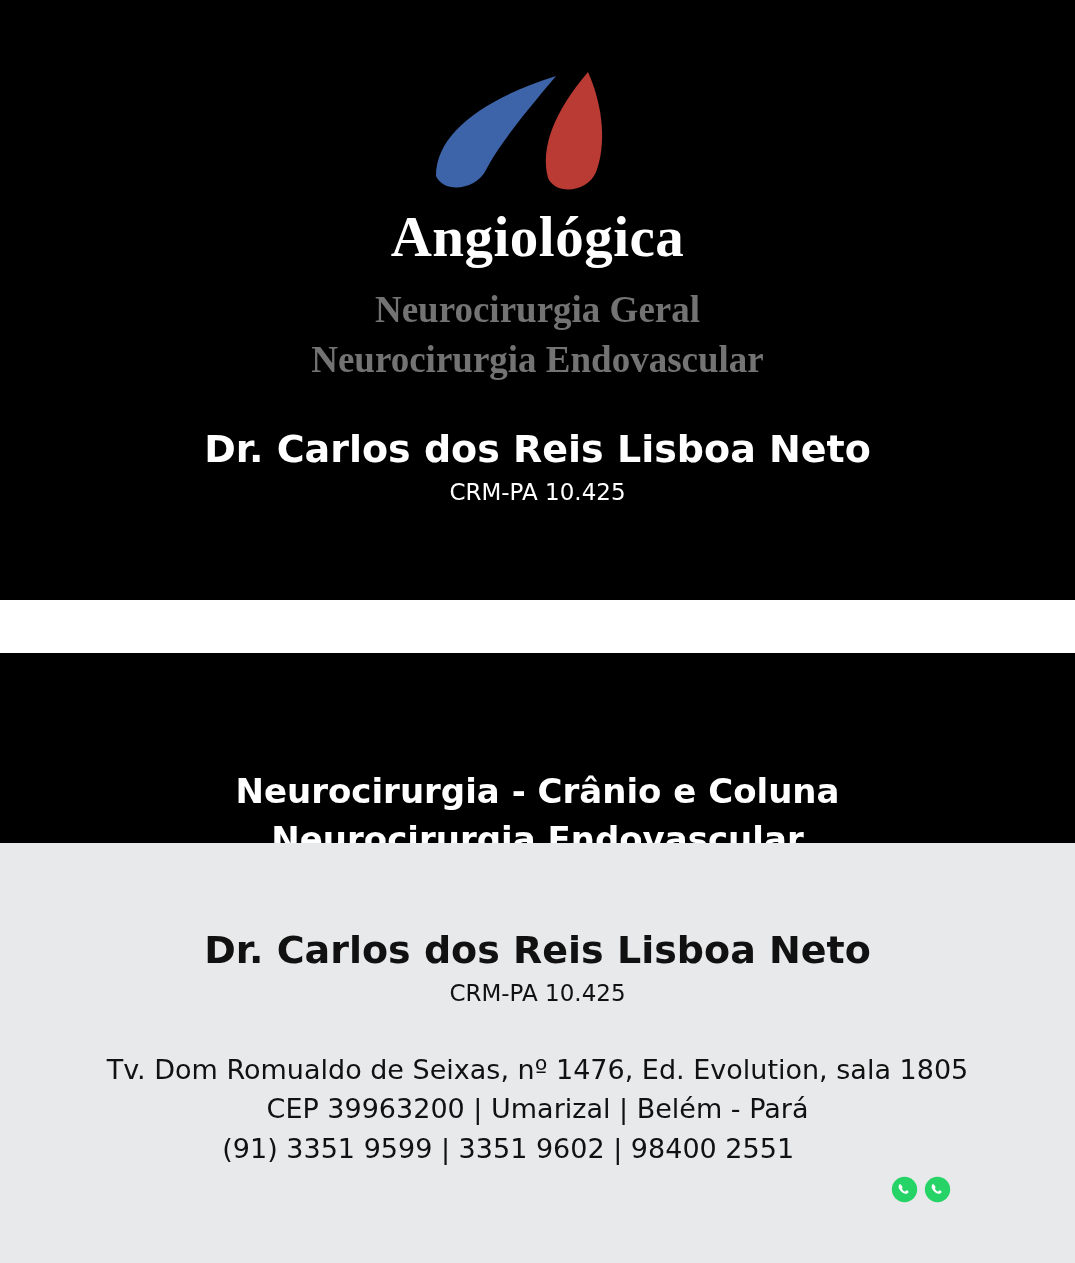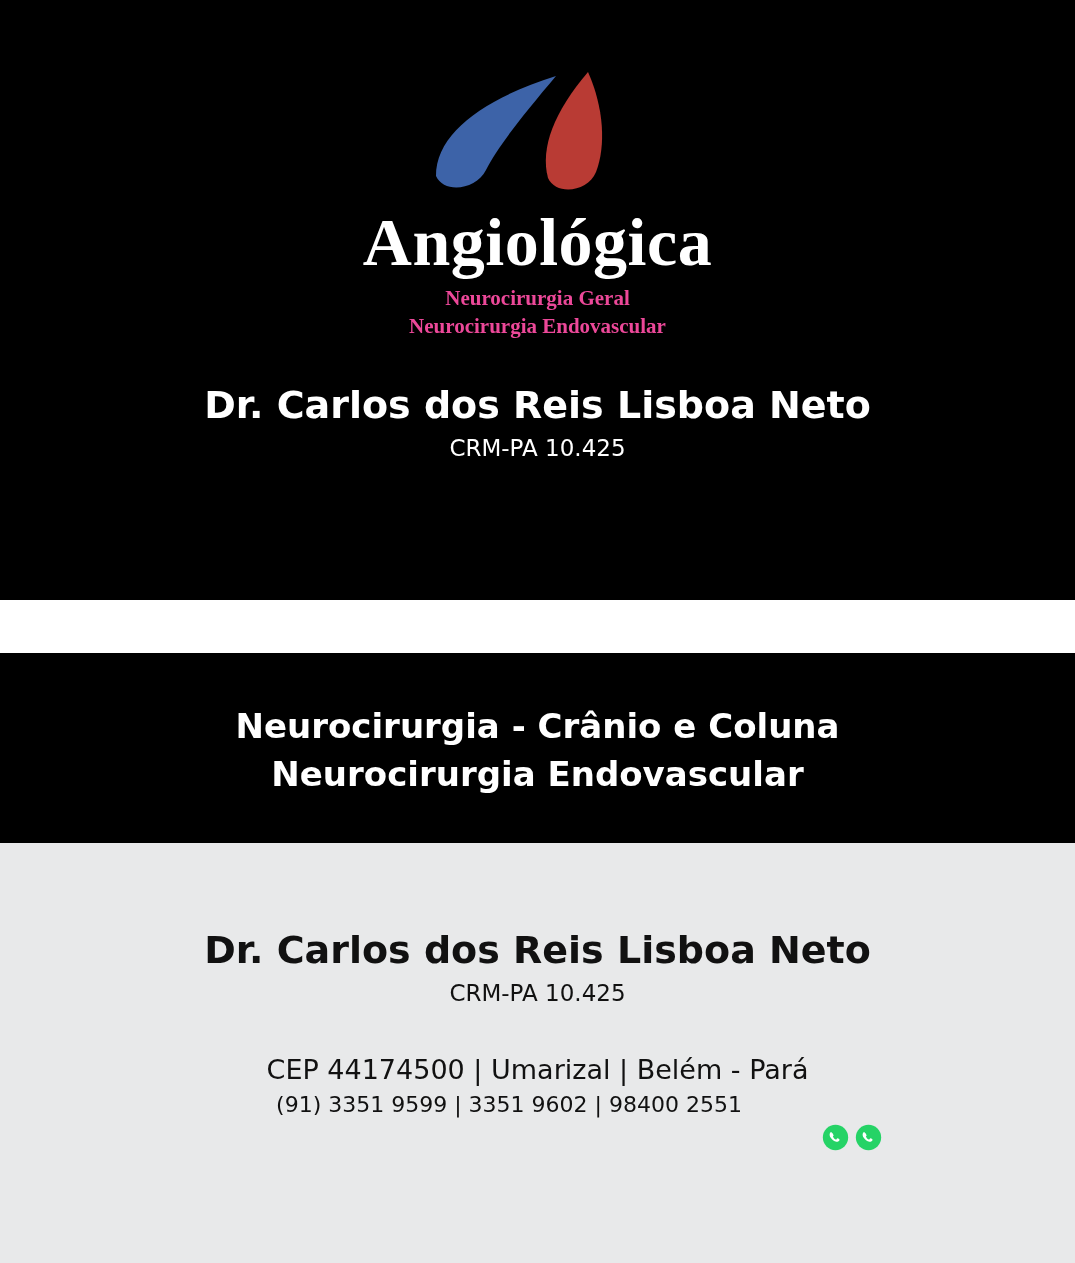--- a/index.html
+++ b/index.html
@@ -36,34 +36,34 @@
     width: 1075px;
     height: 130px;
     margin-top: 68px;
   }
   .logo-mark svg {
     display: block;
     margin: 0 auto;
   }
   .brand-name {
     font-family: "Liberation Serif", "DejaVu Serif", serif;
-    font-size: 68px;
+    font-size: 57px;
     font-weight: 700;
     letter-spacing: 0.5px;
     line-height: 1;
     margin-top: 10px;
     color: #ffffff;
   }
   .brand-sub {
     font-family: "Liberation Serif", "DejaVu Serif", serif;
-    font-size: 21px;
+    font-size: 37px;
     font-weight: 700;
     line-height: 1.35;
-    margin-top: 8px;
-    color: #ec4899;
+    margin-top: 20px;
+    color: #737373;
   }
   .doctor-top {
     font-family: "DejaVu Sans", sans-serif;
     font-size: 38px;
     font-weight: 700;
     margin-top: 42px;
     color: #ffffff;
   }
   .crm-top {
     font-family: "DejaVu Sans", sans-serif;
@@ -94,21 +94,21 @@
     color: #ffffff;
     text-align: center;
   }
   .mid-line {
     font-family: "DejaVu Sans", sans-serif;
     font-size: 34px;
     font-weight: 700;
     line-height: 1.42;
   }
   .mid-lines-wrap {
-    padding-top: 49px;
+    padding-top: 114px;
     text-align: center;
   }
 
   
   .bottom-panel {
     position: absolute;
     left: 0;
     top: 843px;
     width: 1075px;
     height: 420px;
@@ -140,21 +140,21 @@
   }
   .address-line {
     display: block;
   }
   .phone-line {
     display: flex;
     align-items: center;
     justify-content: center;
     gap: 0px;
     font-family: "DejaVu Sans", sans-serif;
-    font-size: 22px;
+    font-size: 27px;
     line-height: 1.46;
     white-space: pre;
     padding-left: 16px;
   }
   .wa-icon {
     display: inline-block;
     width: 27px;
     height: 27px;
     vertical-align: -4px;
     margin: 0 3px;
@@ -191,21 +191,22 @@
       <div class="mid-line">Neurocirurgia - Crânio e Coluna</div>
       <div class="mid-line">Neurocirurgia Endovascular</div>
     </div>
   </div>
 
   <div class="bottom-panel">
     <div class="doctor-bottom">Dr. Carlos dos Reis Lisboa Neto</div>
     <div class="crm-bottom">CRM-PA 10.425</div>
 
     <div class="address-block">
-      <span class="address-line">CEP 44174500 | Umarizal | Belém - Pará</span>
+      <span class="address-line">Tv. Dom Romualdo de Seixas, nº 1476, Ed. Evolution, sala 1805</span>
+      <span class="address-line">CEP 39963200 | Umarizal | Belém - Pará</span>
 
       <div class="phone-line">
         <span>(91) 3351 9599 | 3351 9602 | 98400 2551 </span>
         <span class="wa-icon">
           <svg width="27" height="27" viewBox="0 0 32 32">
             <circle cx="16" cy="16" r="15" fill="#25d366"></circle>
             <path d="M11.2 9.6c-.4 0-.9.15-1.2.6-.35.5-.95 1.3-.95 2.7 0 1.4 1 2.8 1.15 3 .15.2 1.95 3.2 4.85 4.4 2.4 1 2.9.8 3.45.75.55-.05 1.75-.7 2-1.4.25-.7.25-1.3.2-1.4-.05-.1-.25-.2-.5-.35-.25-.15-1.55-.8-1.8-.9-.25-.1-.45-.1-.6.15-.15.25-.65.9-.8 1.1-.15.2-.3.2-.55.1-.25-.1-1.1-.4-2.1-1.3-.75-.7-1.3-1.55-1.45-1.8-.15-.25 0-.4.1-.5.1-.1.25-.3.4-.45.1-.15.15-.25.25-.45.1-.2.05-.35 0-.5-.05-.15-.6-1.45-.8-1.95-.2-.5-.4-.45-.55-.45h-.55z" fill="#ffffff"></path>
           </svg>
         </span>
         <span class="wa-icon">

